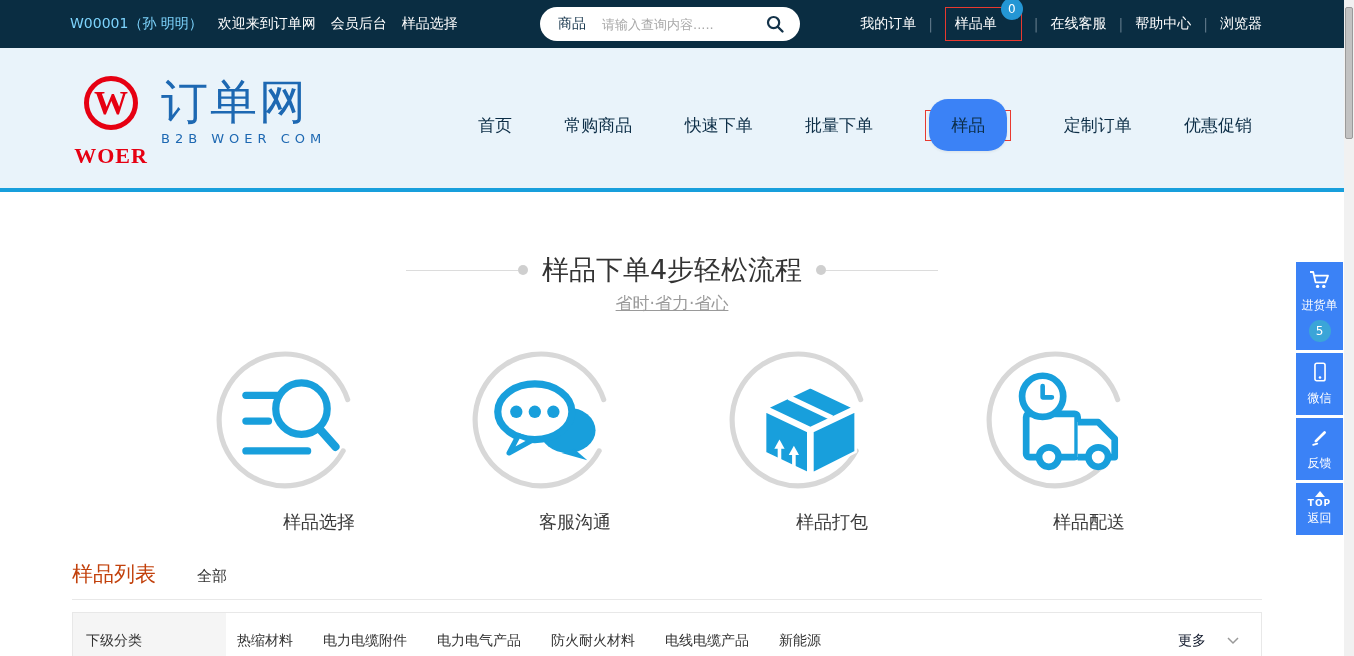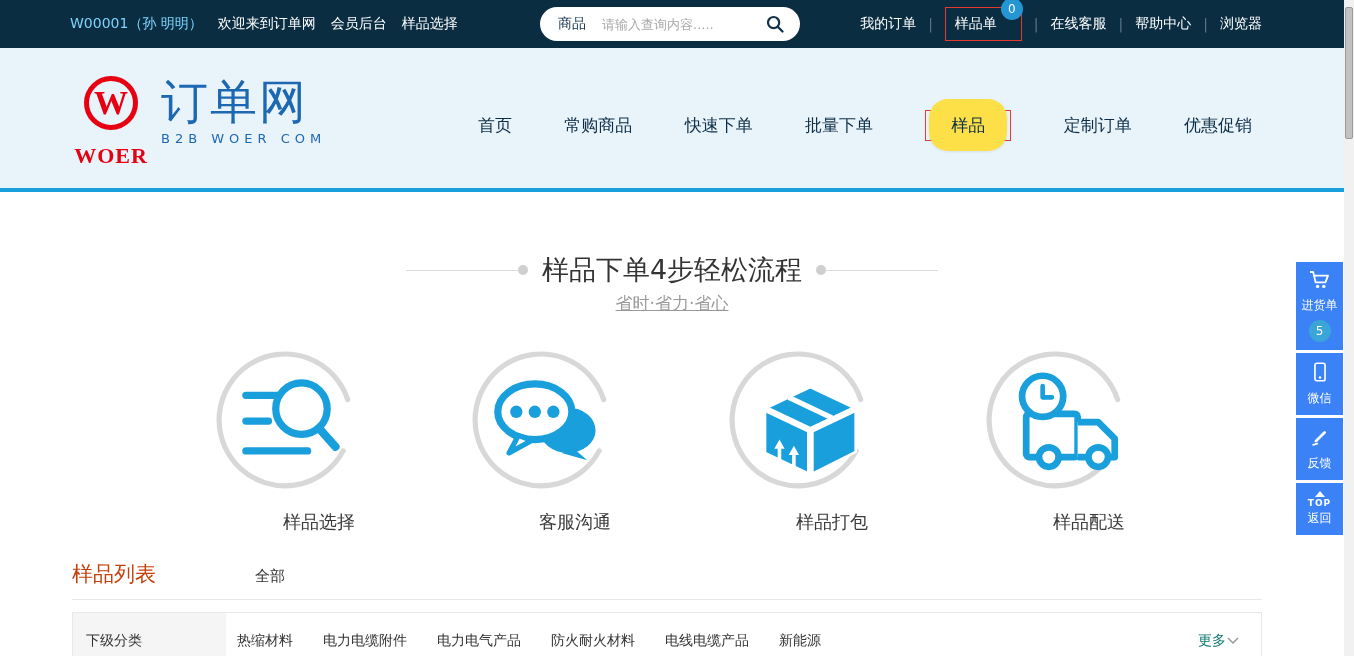--- a/index.html
+++ b/index.html
@@ -26,43 +26,43 @@
   .logo { position:absolute; left:75px; top:28px; display:flex; align-items:flex-start; cursor:pointer; }
   .logo-mark-col { display:flex; flex-direction:column; align-items:center; width:72px; }
   .logo-circle { width:54px; height:54px; border:5px solid #e60012; border-radius:50%; display:flex; align-items:center; justify-content:center; font-family:"Liberation Serif","DejaVu Serif",serif; font-weight:bold; font-size:34px; color:#e60012; line-height:1; }
   .logo-woer { font-family:"Liberation Serif","DejaVu Serif",serif; font-weight:bold; color:#e60012; font-size:22px; letter-spacing:1px; margin-top:13px; }
   .logo-text-col { margin-left:14px; display:flex; flex-direction:column; }
   .site-name { color:#1d68b2; font-size:47px; line-height:1.1; letter-spacing:2px; }
   .site-sub { color:#1d68b2; font-size:13px; letter-spacing:5px; margin-top:3px; }
   .nav { position:absolute; left:478px; top:62px; width:774px; display:flex; justify-content:space-between; align-items:center; font-size:17px; color:#0c2d46; }
   .nav-item { cursor:pointer; }
   .nav-annot { border:1px solid #e8392f; padding:3px; }
-  .nav-pill { background:#fde047; border-radius:19px; padding:16px 22px; box-shadow:0 1px 3px rgba(0,0,0,0.08); cursor:pointer; }
+  .nav-pill { background:#3b82f6; border-radius:19px; padding:16px 22px; box-shadow:0 1px 3px rgba(0,0,0,0.08); cursor:pointer; }
 
   
   .proc-title-row { position:absolute; left:0; top:252px; width:1344px; display:flex; align-items:center; justify-content:center; }
   .deco { display:flex; align-items:center; }
   .deco-line { width:112px; height:1px; background:#dcdcdc; }
   .deco-dot { width:10px; height:10px; border-radius:50%; background:#cfcfcf; }
   .proc-title { font-size:27px; color:#333; margin:0 14px; }
   .proc-sub { position:absolute; left:0; top:292px; width:1344px; text-align:center; color:#9a9a9a; font-size:17px;text-decoration:underline; }
 
   .step { position:absolute; top:350px; width:140px; text-align:right; cursor:pointer; }
   .step-label { display:block; margin-top:16px; font-size:18px; color:#3a3a3a; }
 
   
   .list-head { position:absolute; left:72px; top:560px; display:flex; align-items:baseline; }
   .list-title { font-size:21px; color:#c2410c; }
-  .tab-all { font-size:15px; color:#333; margin-left:99px; cursor:pointer; }
+  .tab-all { font-size:15px; color:#333; margin-left:41px; cursor:pointer; }
   .list-divider { position:absolute; left:72px; top:599px; width:1190px; height:1px; background:#e8e8e8; }
   .cat-row { position:absolute; left:72px; top:612px; width:1190px; height:58px; border:1px solid #e8e8e8; background:#fff; display:flex; align-items:center; }
   .cat-label-cell { width:153px; height:100%; background:#f5f5f5; display:flex; align-items:center; padding-left:13px; font-size:14px; color:#333; flex-shrink:0; }
   .cats { display:flex; gap:30px; margin-left:11px; font-size:14px; color:#333; }
   .cat { cursor:pointer; }
-  .more { margin-left:auto; margin-right:22px; color:#0f766e; font-size:14px; display:flex; align-items:center; gap:1px; cursor:pointer; }
+  .more { margin-left:auto; margin-right:22px; color:#0f172a; font-size:14px; display:flex; align-items:center; gap:21px; cursor:pointer; }
 
   
   .side-widget { position:absolute; right:11px; top:262px; width:47px; display:flex; flex-direction:column; gap:3px; }
   .sw-item { background:#3b82f6; color:#fff; text-align:center; padding:7px 0 8px; cursor:pointer; }
   .sw-label { display:block; font-size:12px; margin-top:2px; }
   .sw-badge { width:22px; height:22px; border-radius:50%; background:#3ba5d8; color:#fff; font-size:12px; display:flex; align-items:center; justify-content:center; margin:6px auto 0; }
   .sw-top-tri { width:0; height:0; border-left:5px solid transparent; border-right:5px solid transparent; border-bottom:6px solid #fff; margin:1px auto 1px; }
   .sw-top-txt { font-size:9px; letter-spacing:1px; font-weight:bold; }
 
   

